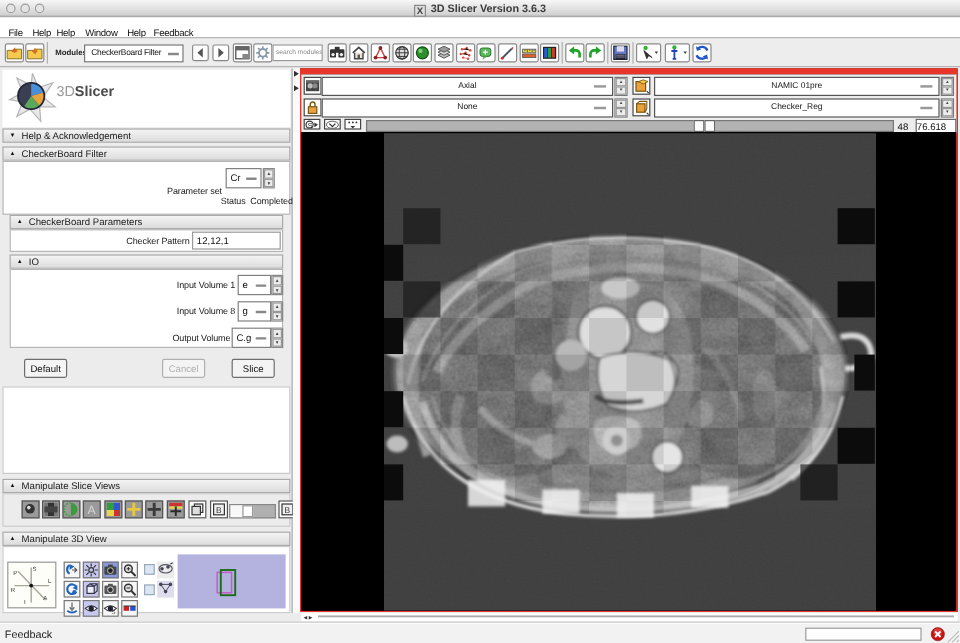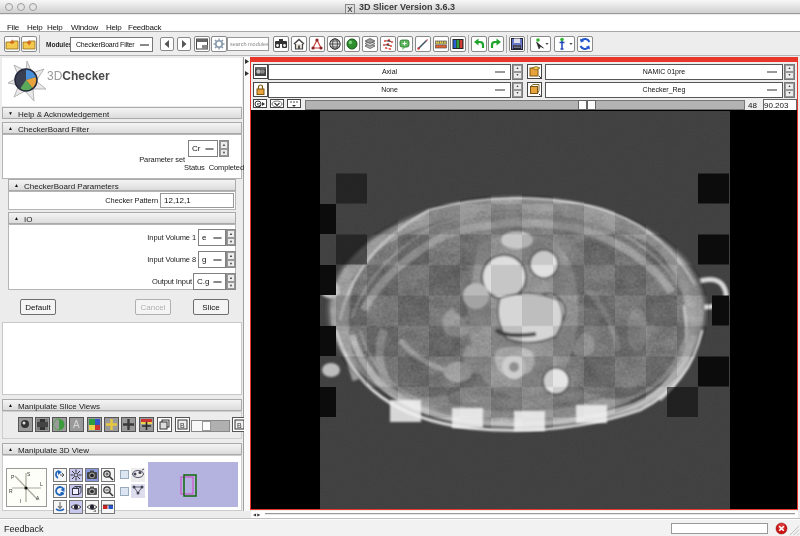--- a/index.html
+++ b/index.html
@@ -270,21 +270,21 @@
 
   <div class="abs" style="left:2px;top:1px;width:240px;height:48px;background:#fff"></div>
   <svg class="abs" style="left:6px;top:2px" width="42" height="44" viewBox="0 0 42 44">
     <path d="M21 2 L26 14 L38 10 L30 22 L40 30 L27 30 L28 42 L19 32 L8 38 L13 26 L2 24 L13 18 L8 6 L20 12 Z" fill="#e8e8e8" stroke="#b5b5b5" stroke-width="1"></path>
     <circle cx="20" cy="21" r="11" fill="#3a3f52"></circle>
     <path d="M20 21 L20 10 A11 11 0 0 1 30.5 18 Z" fill="#4a90d9"></path>
     <path d="M20 21 L30.5 18 A11 11 0 0 1 27 29.5 Z" fill="#e8a33d"></path>
     <path d="M20 21 L27 29.5 A11 11 0 0 1 14 30 Z" fill="#5aa85a"></path>
     <circle cx="20" cy="21" r="11" fill="none" stroke="#23283a" stroke-width="1.5"></circle>
   </svg>
-  <div class="abs" style="left:47px;top:12px;font-size:12px;color:#9a9a9a">3D<span style="color:#4a4a4a;font-weight:bold">Checker</span></div>
+  <div class="abs" style="left:47px;top:12px;font-size:12px;color:#9a9a9a">3D<span style="color:#4a4a4a;font-weight:bold">Slicer</span></div>
 
   <div class="hdr" style="top:50px"><span class="tri">▼</span>Help &amp; Acknowledgement</div>
   <div class="hdr" style="top:65px"><span class="tri">▲</span>CheckerBoard Filter</div>
   <div class="wbox" style="left:2px;top:77px;width:240px;height:45px"></div>
   <div class="lbl" style="left:100px;top:98px;width:85px">Parameter set</div>
   <div class="combo" style="left:188px;top:83px;width:30px;height:17px;line-height:15px">Cr<span class="dash"></span></div>
   <div class="spin" style="left:219px;top:83px;height:17px">
       <div style="top:0">▲</div>
       <div style="bottom:0">▼</div>
     </div>
@@ -300,21 +300,21 @@
   <div class="spin" style="left:226px;top:172px;height:17px">
       <div style="top:0">▲</div>
       <div style="bottom:0">▼</div>
     </div>
   <div class="lbl" style="left:110px;top:198px;width:86px">Input Volume 8</div>
   <div class="combo" style="left:198px;top:194px;width:28px;height:17px;line-height:15px">g<span class="dash"></span></div>
   <div class="spin" style="left:226px;top:194px;height:17px">
       <div style="top:0">▲</div>
       <div style="bottom:0">▼</div>
     </div>
-  <div class="lbl" style="left:106px;top:220px;width:86px">Output Input</div>
+  <div class="lbl" style="left:106px;top:220px;width:86px">Output Volume</div>
   <div class="combo" style="left:193px;top:216px;width:33px;height:17px;line-height:15px">C.g<span class="dash"></span></div>
   <div class="spin" style="left:226px;top:216px;height:17px">
       <div style="top:0">▲</div>
       <div style="bottom:0">▼</div>
     </div>
   <div class="btn" style="left:20px;top:242px;width:36px">Default</div>
   <div class="btn" style="left:135px;top:242px;width:36px;color:#b0b0b0;border-color:#b0b0b0">Cancel</div>
   <div class="btn" style="left:193px;top:242px;width:36px">Slice</div>
 
   <div class="abs" style="left:2px;top:265px;width:240px;height:73px;background:#fff;border:1px solid #c8c8c8"></div>
@@ -587,21 +587,21 @@
         <circle cx="3" cy="2" r="0.8" fill="#333"></circle>
         <circle cx="6" cy="2" r="0.8" fill="#333"></circle>
         <circle cx="9" cy="2" r="0.8" fill="#333"></circle>
         <path d="M4 5 L6 7 L8 5z" fill="#333"></path>
       </svg>
     </div>
   <div class="abs" style="left:54px;top:38px;width:440px;height:10px;background:#b3b3b3;border:1px solid #777"></div>
   <div class="abs" style="left:327px;top:38px;width:9px;height:10px;background:#fdfdfd;border:1px solid #666"></div>
   <div class="abs" style="left:336px;top:38px;width:9px;height:10px;background:#fdfdfd;border:1px solid #666"></div>
   <div class="abs" style="left:497px;top:39px;width:14px;font-size:8px;color:#111">48</div>
-  <div class="abs" style="left:512px;top:37px;width:34px;height:12px;background:#fff;border:1px solid #666;font-size:8px;color:#111;line-height:11px">90.203</div>
+  <div class="abs" style="left:512px;top:37px;width:34px;height:12px;background:#fff;border:1px solid #666;font-size:8px;color:#111;line-height:11px">76.618</div>
 </div>
 <svg id="mri" class="abs" style="left:251px;top:110px" width="546" height="399" viewBox="251 110 546 399">
 <defs>
   <filter id="nz" x="0%" y="0%" width="100%" height="100%">
     <feTurbulence type="fractalNoise" baseFrequency="0.9" numOctaves="2" seed="7" stitchTiles="stitch"></feTurbulence>
     <feColorMatrix type="matrix" values="0 0 0 0 0.9  0 0 0 0 0.9  0 0 0 0 0.9  0.6 0.6 0.6 0 0"></feColorMatrix>
     <feComposite operator="in" in2="SourceGraphic"></feComposite>
   </filter>
   <filter id="soft">
         <feGaussianBlur stdDeviation="2"></feGaussianBlur>

